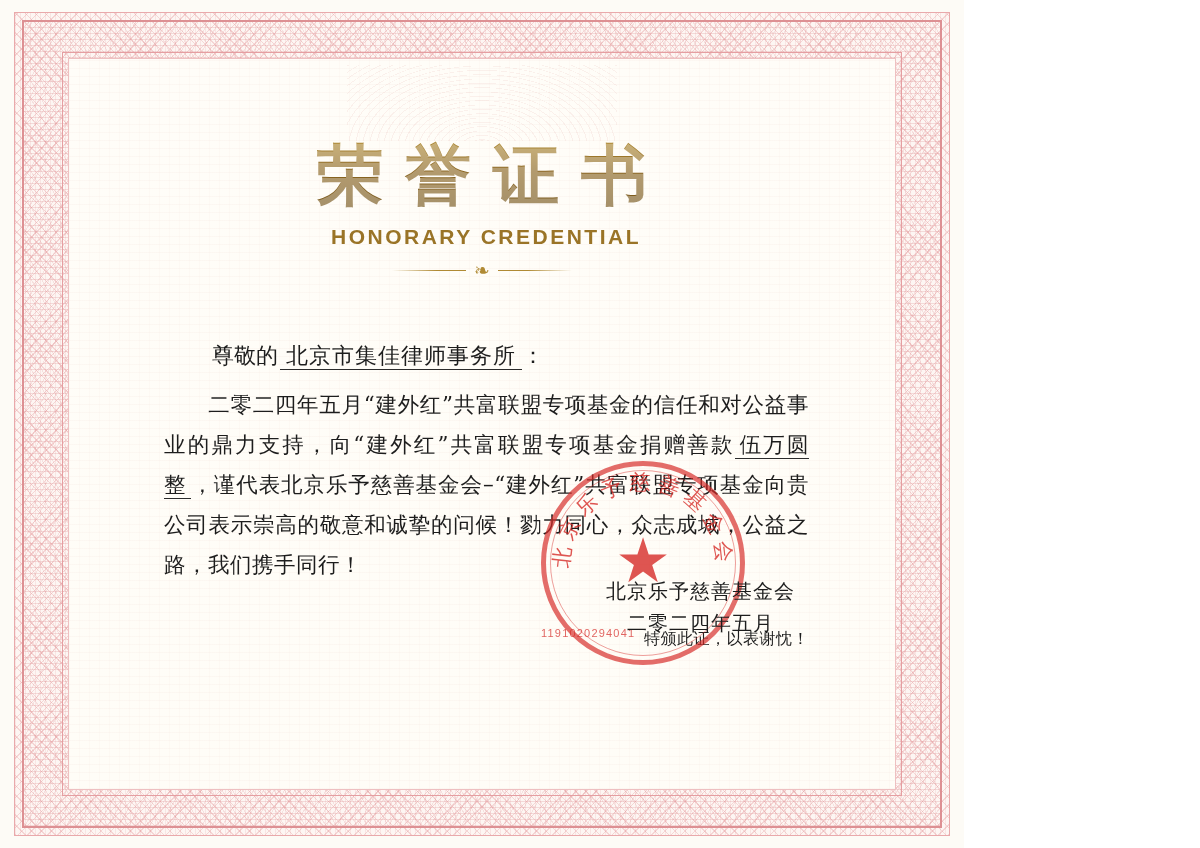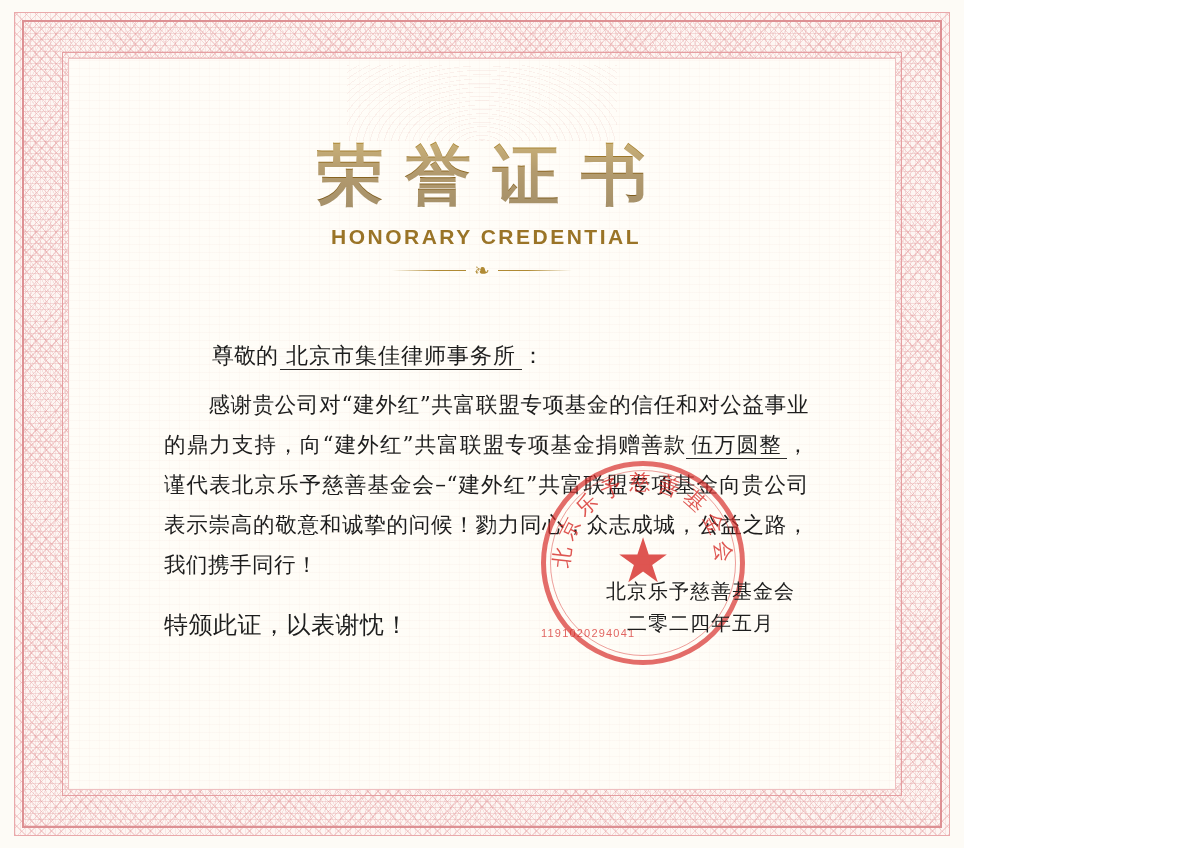--- a/index.html
+++ b/index.html
@@ -196,24 +196,25 @@
   }
   .para .indent {
     display: inline-block;
     width: 44px;
   }
   .amount {
     border-bottom: 1px solid #2b2b2b;
     padding: 0 5px 1px 5px;
   }
   .para2 {
-    font-size: 24px;
+    font-size: 16px;
     line-height: 40px;
-    margin-top: 20px;
+    margin-top: 34px;
     letter-spacing: 0.5px;
+    text-align: right;
   }
 
   
   .seal {
     position: absolute;
     right: 150px;
     bottom: 124px;
     width: 204px;
     height: 204px;
   }
@@ -306,21 +307,21 @@
         <span class="line right"></span>
       </div>
 
       <div class="body-block">
 
         <div class="salutation">
           <span>尊敬的</span><span class="recipient">北京市集佳律师事务所</span><span class="colon">：</span>
         </div>
 
         <div class="para">
-          <span class="indent"></span><span>感谢贵公司对“建外红”共富联盟专项基金的信任和对公益事业的鼎力支持，向“建外红”共富联盟专项基金捐赠善款</span><span class="amount">伍万圆整</span><span>，谨代表北京乐予慈善基金会–“建外红”共富联盟专项基金向贵公司表示崇高的敬意和诚挚的问候！勠力同心，众志成城，公益之路，我们携手同行！</span>
+          <span class="indent"></span><span>二零二四年五月“建外红”共富联盟专项基金的信任和对公益事业的鼎力支持，向“建外红”共富联盟专项基金捐赠善款</span><span class="amount">伍万圆整</span><span>，谨代表北京乐予慈善基金会–“建外红”共富联盟专项基金向贵公司表示崇高的敬意和诚挚的问候！勠力同心，众志成城，公益之路，我们携手同行！</span>
         </div>
 
         <div class="para2">
           <span class="indent"></span><span>特颁此证，以表谢忱！</span>
         </div>
 
       </div>
 
       <div class="seal">
         <div class="ring"></div>

